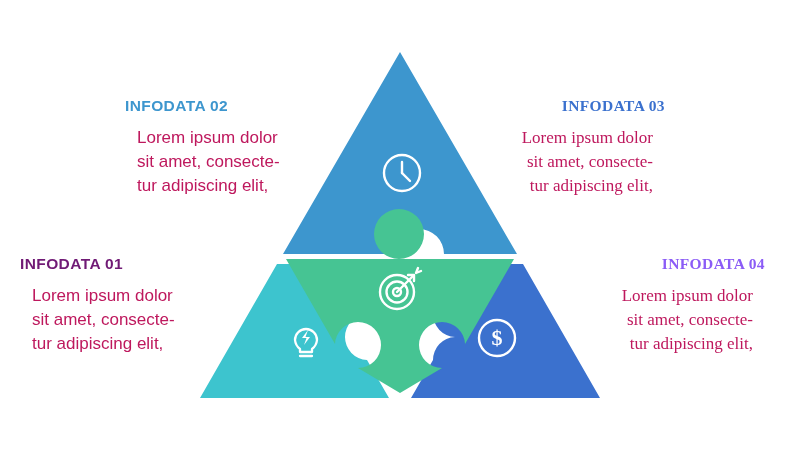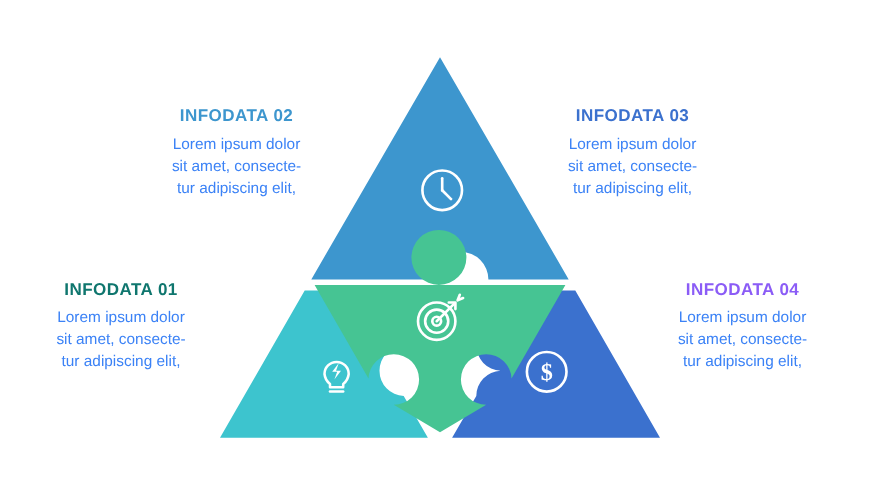--- a/index.html
+++ b/index.html
@@ -31,28 +31,28 @@
     width: 180px;
   }
   .tb-title {
     font-size: 15.5px;
     font-weight: bold;
     letter-spacing: 0.4px;
     margin: 0 0 7px 0;
     line-height: 1.1;
   }
   .tb-body {
-    font-size: 14px;
+    font-size: 17px;
     line-height: 1.42;
-    color: #3b82f6;
-    margin: 0;
+    color: #be185d;
+    margin: 12px;
     white-space: pre-line;
   }
-  .align-right { text-align: center; }
-  .align-left  { text-align: center;  }
+  .align-right { text-align: left; }
+  .align-left  { text-align: right; font-family: Liberation Serif, serif;  }
 
   
   #block-01 { left: 20px;  top: 255px; }
   #block-02 { left: 125px; top: 97px;  }
   #block-03 { left: 485px; top: 97px;  }
   #block-04 { left: 585px; top: 255px; }
 </style>
 </head>
 <body>
 
@@ -128,21 +128,21 @@
       <path d="M 2 -7 L -4 1 L 0.5 1 L -2 8 L 4 0 L -0.5 0 Z" fill="#ffffff"></path>
     </g>
 
     <g transform="translate(497,338)">
       <circle cx="0" cy="0" r="18" fill="none" stroke="#ffffff" stroke-width="2.4"></circle>
       <text x="0" y="7" text-anchor="middle" fill="#ffffff" font-family="Liberation Serif, serif" font-size="22" font-weight="bold">$</text>
     </g>
   </svg>
 
   <div class="textblock align-right" id="block-01">
-    <p class="tb-title" style="color:#0f766e">INFODATA 01</p>
+    <p class="tb-title" style="color:#701a75">INFODATA 01</p>
     <p class="tb-body">Lorem ipsum dolor
 sit amet, consecte-
 tur adipiscing elit,</p>
   </div>
 
   <div class="textblock align-right" id="block-02">
     <p class="tb-title" style="color:#3D96CE">INFODATA 02</p>
     <p class="tb-body">Lorem ipsum dolor
 sit amet, consecte-
 tur adipiscing elit,</p>

